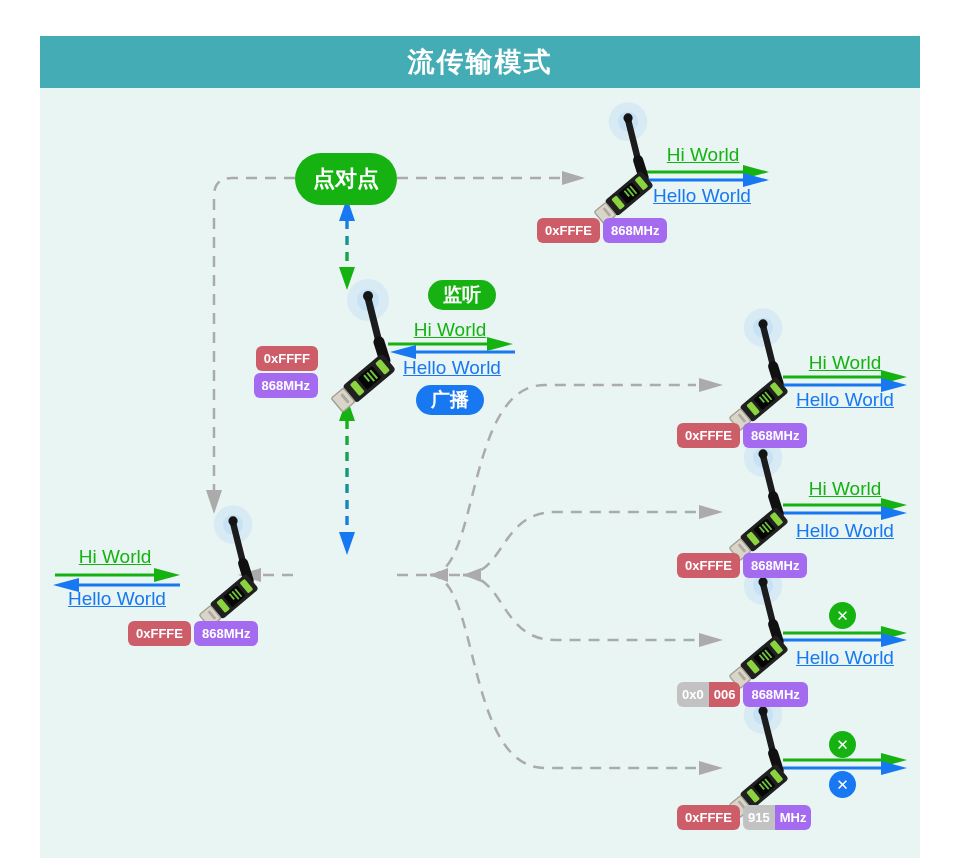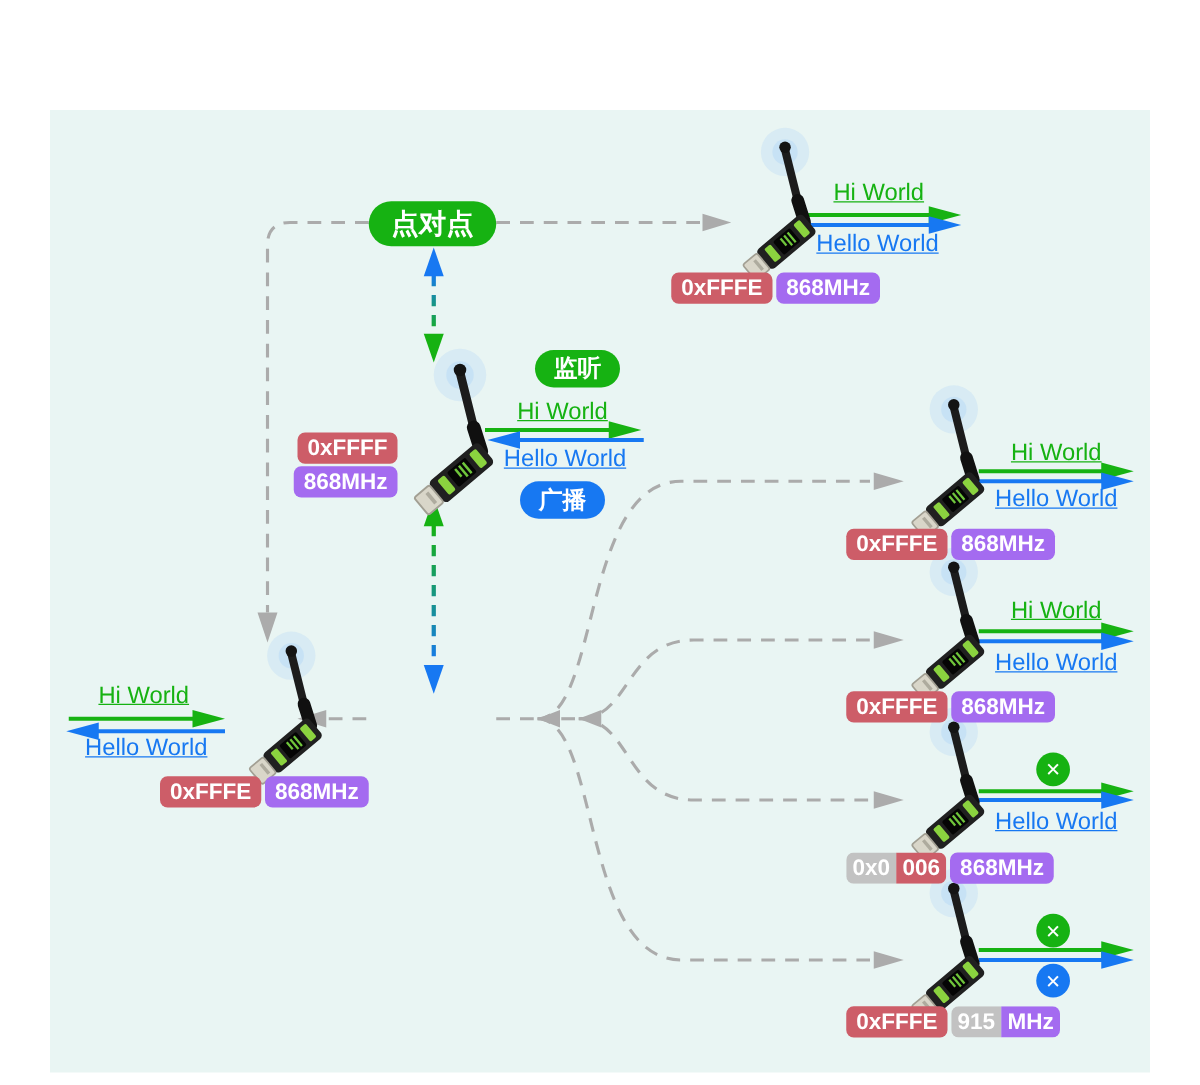--- a/index.html
+++ b/index.html
@@ -9,50 +9,53 @@
   *{margin:0;padding:0;box-sizing:border-box;}
   body{font-family:"Liberation Sans","DejaVu Sans",sans-serif;background:#fff;}
   .page{position:relative;width:960px;height:868px;background:#ffffff;overflow:hidden;}
   .header{position:absolute;left:40px;top:36px;width:880px;height:52px;background:var(--teal);
           display:flex;align-items:center;justify-content:center;}
   .title{color:#ffffff;font-size:27px;font-weight:700;letter-spacing:2px;}
   .canvas{position:absolute;left:40px;top:88px;width:880px;height:770px;background:var(--canvas-bg);}
   .canvas > svg{position:absolute;left:0;top:0;}
   .pill{position:absolute;transform:translate(-50%,-50%);color:#fff;font-weight:700;white-space:nowrap;
         border-radius:999px;display:flex;align-items:center;justify-content:center;}
-  .pill.big{font-size:22px;padding:4px 18px;height:36px;}
+  .pill.big{font-size:22px;padding:4px 18px;height:52px;}
   .pill.small{font-size:19px;padding:3px 15px;height:30px;}
   .pill.green{background:var(--green);}
   .pill.blue{background:var(--blue);}
   .msg{position:absolute;transform:translate(-50%,-50%);font-size:19px;font-weight:500;white-space:nowrap;text-decoration:underline;}
   .msg.green{color:var(--green);}
   .msg.blue{color:var(--blue);}
   .badges{position:absolute;display:flex;gap:3px;}
   .badges.col{flex-direction:column;gap:2px;align-items:flex-end;margin-top:18px;}
   .badges.grid{flex-direction:column;gap:2px;align-items:flex-start;}
   .badges .row{display:flex;gap:3px;}
-  .badge{color:#fff;font-size:18px;font-weight:600;border-radius:6px;padding:1px 8px;height:25px;
+  .badge{color:#fff;font-size:13px;font-weight:600;border-radius:6px;padding:1px 8px;height:25px;
          display:inline-flex;align-items:center;justify-content:center;white-space:nowrap;}
   .badge.red{background:var(--red);}
   .badge.purple{background:var(--purple);}
   .badge.gray{background:var(--badge-gray);}
   .badge.split{padding:0;overflow:hidden;}
   .badge.split span{padding:1px 5px;height:25px;display:inline-flex;align-items:center;}
   .seg-gray{background:var(--badge-gray);}
   .seg-red{background:var(--red);}
   .seg-purple{background:var(--purple);}
   .cross{position:absolute;width:27px;height:27px;border-radius:50%;color:#fff;font-size:15px;font-weight:700;
          display:flex;align-items:center;justify-content:center;}
   .cross.green{background:var(--green);}
   .cross.blue{background:var(--blue);}
 </style>
 </head>
 <body>
 
 <div class="page">
+  <div class="header">
+    <span class="title">流传输模式</span>
+  </div>
 
   <div class="canvas">
 
     <svg width="880" height="770" viewBox="0 0 880 770">
       <defs>
         <linearGradient id="gradBG" x1="0" y1="130" x2="0" y2="182" gradientUnits="userSpaceOnUse">
           <stop offset="0" style="stop-color:var(--blue)"></stop>
             <stop offset="1" style="stop-color:var(--green)"></stop>
         </linearGradient>
         <linearGradient id="gradGB" x1="0" y1="332" x2="0" y2="445" gradientUnits="userSpaceOnUse">

